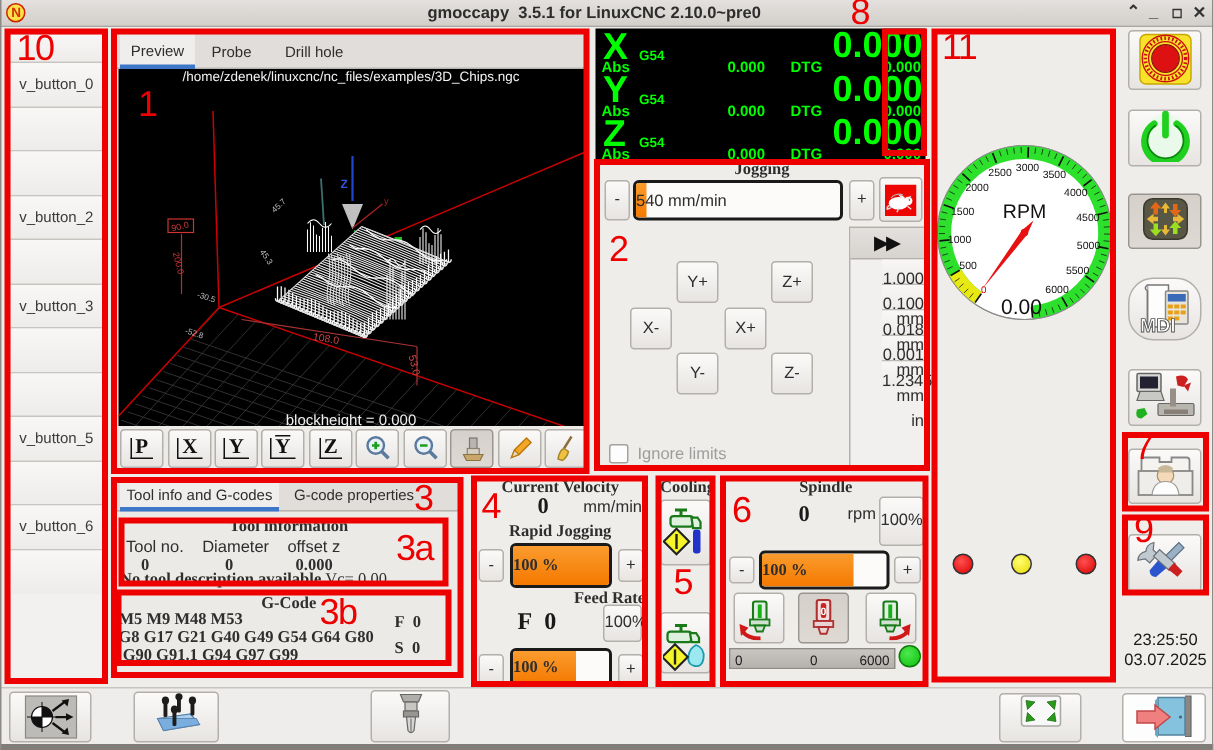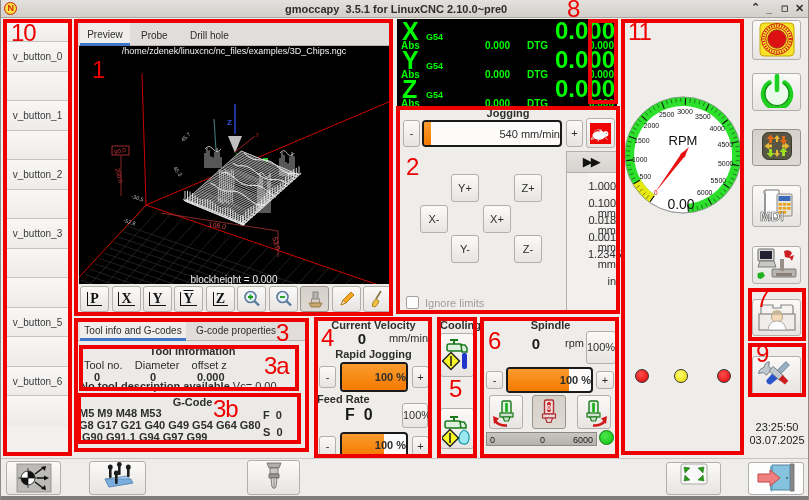--- a/index.html
+++ b/index.html
@@ -15,25 +15,25 @@
 #logo:after{ content:"N"; position:absolute; left:2.5px; top:-0.5px; font-size:9px; font-weight:bold; color:#d42b00;}
 .pressed { background:linear-gradient(#d2cdc8,#dcd8d3); border:1px solid #9a958f; }
 .lbl { color:#2e2e2e; font-size:11px; }
 .red-box { position:absolute; border:4px solid #ee0000; z-index:50; pointer-events:none; }
 .red-lab { position:absolute; color:#ee0000; font-size:24px; z-index:51; font-weight:400; line-height:1; letter-spacing:-1px;}
 .jbtn.pressed { background:linear-gradient(#d6d0ca,#ded9d3); border-color:#99948e; }
 .vcell { height:29.5px; border-bottom:1px solid #c8c4c0; background:linear-gradient(#f8f7f6,#eeecea);
   font-size:10px; color:#3a3a3a; text-align:center; line-height:29px; }
 .jbtn { position:absolute; background:linear-gradient(#fbfaf9,#efedeb 60%,#e7e4e1); border:1px solid #b3afab;
   border-radius:3px; font-size:11px; color:#2e2e2e; text-align:center; }
-.bold { font-weight:bold; }
+.bold { font-weight:bold;font-family:Liberation Serif, serif; }
 .sld { position:absolute; background:#fcfbfa; border:2px solid #1a1a1a; border-radius:4px; overflow:hidden;
   font-size:11px; color:#2e2e2e; text-align:center; }
 .sldfill { position:absolute; left:0; top:0; bottom:0; background:linear-gradient(#fa9c2e,#f57900); }
-.sldtxt { position:absolute; width:100%; text-align:right; z-index:2; }
+.sldtxt { position:absolute; width:100%; text-align:left; z-index:2; }
 .tb { top:2px; width:29px; height:26px; display:flex; align-items:center; justify-content:center; }
 .axg { font-family:"Liberation Serif", serif; font-weight:bold; font-size:14px; color:#111;
   border-left:1.6px solid #111; border-bottom:1.6px solid #111; padding:0 3px 0 2px; line-height:13px; }
 .axl { position:absolute; left:5px; font-size:25px; line-height:25px; }
 .axs { position:absolute; left:29px; font-size:9px; }
 .axv { position:absolute; right:2px; font-size:24px; line-height:25px; }
 .axr { position:absolute; left:0; width:220px; height:10px; font-size:10px; line-height:10px; }
 .led { position:absolute; top:347px; width:14px; height:14px; border-radius:50%; border:1px solid #333; }
 .inc { height:17px; border-bottom:1px solid #bdb9b5; background:linear-gradient(#f8f7f6,#eeecea);
   font-size:11px; color:#2e2e2e; text-align:right; line-height:27px;margin-left:21px; }
@@ -46,21 +46,20 @@
   <div class="wbtn" style="left:751px; top:1px;">⌃</div>
   <div class="wbtn" style="left:766px;">_</div>
   <div class="wbtn" style="left:781px; top:3px; font-size:9px;">◻</div>
   <div class="wbtn" style="left:795px;">✕</div>
 </div>
 
 <div id="leftcol" class="abs" style="left:6px; top:22px; width:63px; height:433px; border:1px solid #b7b3af; background:#f3f1ef;">
   <div class="vcell" style="height:19px;"></div>
   <div class="vcell">v_button_0</div>
   <div class="vcell"></div>
-  <div class="vcell">v_button_1</div>
   <div class="vcell"></div>
   <div class="vcell">v_button_2</div>
   <div class="vcell"></div>
   <div class="vcell">v_button_3</div>
   <div class="vcell"></div>
   <div class="vcell"></div>
   <div class="vcell">v_button_5</div>
   <div class="vcell"></div>
   <div class="vcell">v_button_6</div>
   <div class="vcell" style="border-bottom:none;"></div>
@@ -493,21 +492,21 @@
   <div class="abs bold" style="left:0; top:0px; width:113px; text-align:center; font-size:11px; color:#2e2e2e;">Current Velocity</div>
   <div class="abs bold" style="left:25px; top:11px; width:40px; text-align:center; font-size:15px; color:#1a1a1a;">0</div>
   <div class="abs" style="right:2px; top:13px; font-size:11px; color:#2e2e2e;">mm/min</div>
   <div class="abs bold" style="left:0; top:29px; width:113px; text-align:center; font-size:11px; color:#2e2e2e;">Rapid Jogging</div>
   <div class="jbtn" style="left:2px; top:47px; width:17px; height:22px; line-height:20px;">-</div>
   <div class="sld" style="left:23px; top:43px; width:68px; height:30px;">
     <div class="sldfill" style="width:100%;"></div>
     <div class="sldtxt bold" style="top:7px;">100 %</div>
   </div>
   <div class="jbtn" style="left:95px; top:47px; width:17px; height:22px; line-height:20px;">+</div>
-  <div class="abs bold" style="left:0; top:74px; width:113px; text-align:left; font-size:11px; color:#2e2e2e;">Feed Rate</div>
+  <div class="abs bold" style="left:0; top:74px; width:113px; text-align:right; font-size:11px; color:#2e2e2e;">Feed Rate</div>
   <div class="abs bold" style="left:28px; top:87px; font-size:16px; color:#1a1a1a;">F&nbsp;&nbsp;0</div>
   <div class="jbtn" style="left:85px; top:84px; width:26px; height:25px; line-height:23px;">100%</div>
   <div class="jbtn" style="left:2px; top:117px; width:17px; height:20px; line-height:18px;">-</div>
   <div class="sld" style="left:23px; top:113px; width:68px; height:26px;">
     <div class="sldfill" style="width:65%;"></div>
     <div class="sldtxt bold" style="top:5px;">100 %</div>
   </div>
   <div class="jbtn" style="left:95px; top:117px; width:17px; height:20px; line-height:18px;">+</div>
 </div>
 
@@ -710,21 +709,21 @@
       <g fill="#e8b838">
           <path d="M14,10 v-3 l-2,0 3,-4 3,4 -2,0 v3 z"></path>
       <path d="M10,12.5 h-3 v-2 l-4.5,3.5 4.5,3.5 v-2 h3 z M20,12.5 h3 v-2 l4.5,3.5 -4.5,3.5 v-2 h-3 z"></path>
       <path d="M14,18 v3 l-2,0 3,4 3,-4 -2,0 v-3 z"></path>
         </g>
       <g fill="#9ae020">
           <path d="M7,17 v4 l-2.5,0 4,4.5 4,-4.5 -2.5,0 v-4 z M23,24 v-4 l2.5,0 -4,-4.5 -4,4.5 2.5,0 v4 z"></path>
         </g>
     </svg>
   </div>
-  <div class="jbtn" style="left:5px; top:166px; width:49px; height:42px;">
+  <div class="jbtn" style="left:5px; top:166px; width:49px; height:42px;border-radius:17px;">
     <svg width="40" height="38" viewBox="0 0 40 38">
       <path d="M8,4 h14 v28 h-14 q-3,-2 0,-4 z" fill="#fdfdfd" stroke="#777" stroke-width="1"></path>
       <path d="M8,4 q-3,2 0,4 v24" fill="#e8e8e8" stroke="#777" stroke-width="1"></path>
       <rect x="20" y="8" width="15" height="22" rx="1" fill="#e8e4da" stroke="#888" stroke-width="1"></rect>
       <rect x="21.5" y="10" width="12" height="5" fill="#3a6ab8"></rect>
       <g fill="#e8a018">
           <rect x="21.5" y="17" width="3.4" height="2.6"></rect>
           <rect x="25.8" y="17" width="3.4" height="2.6"></rect>
           <rect x="30.1" y="17" width="3.4" height="2.6"></rect>
           <rect x="21.5" y="21" width="3.4" height="2.6"></rect>

